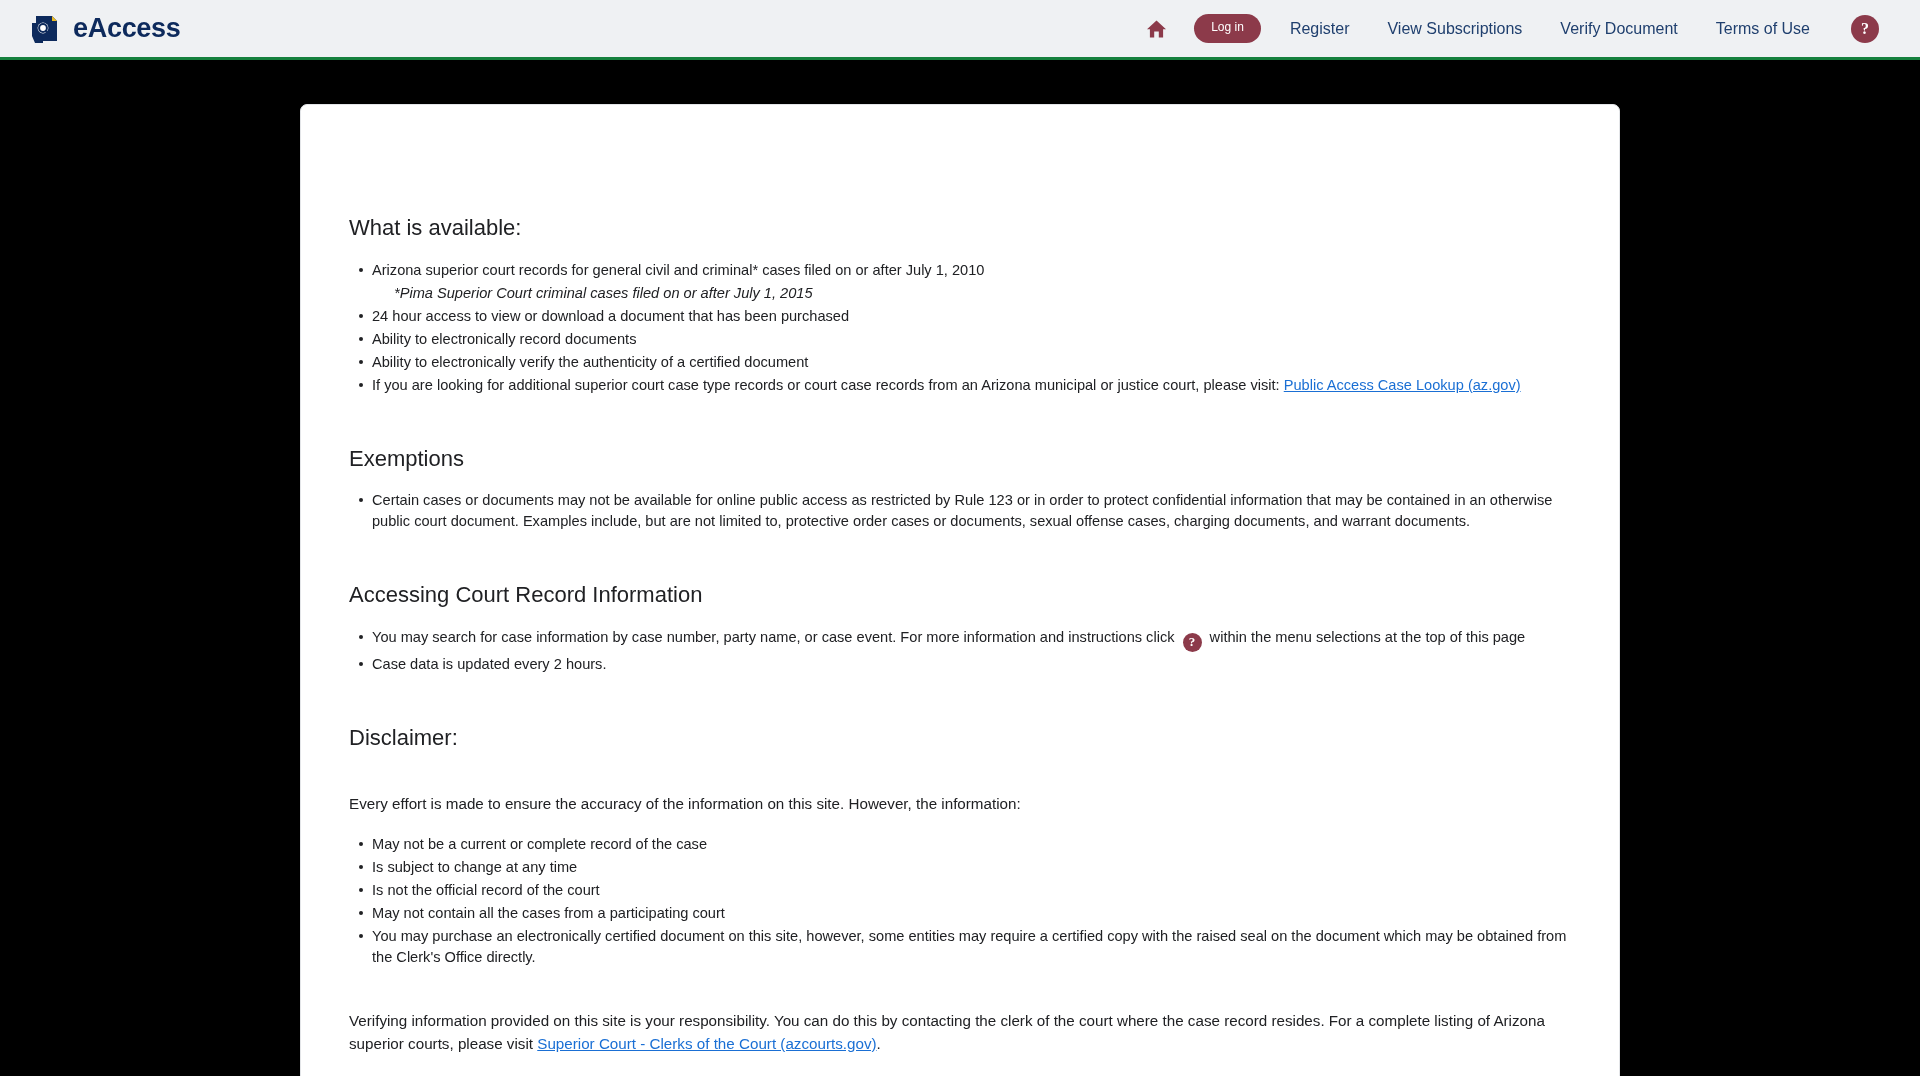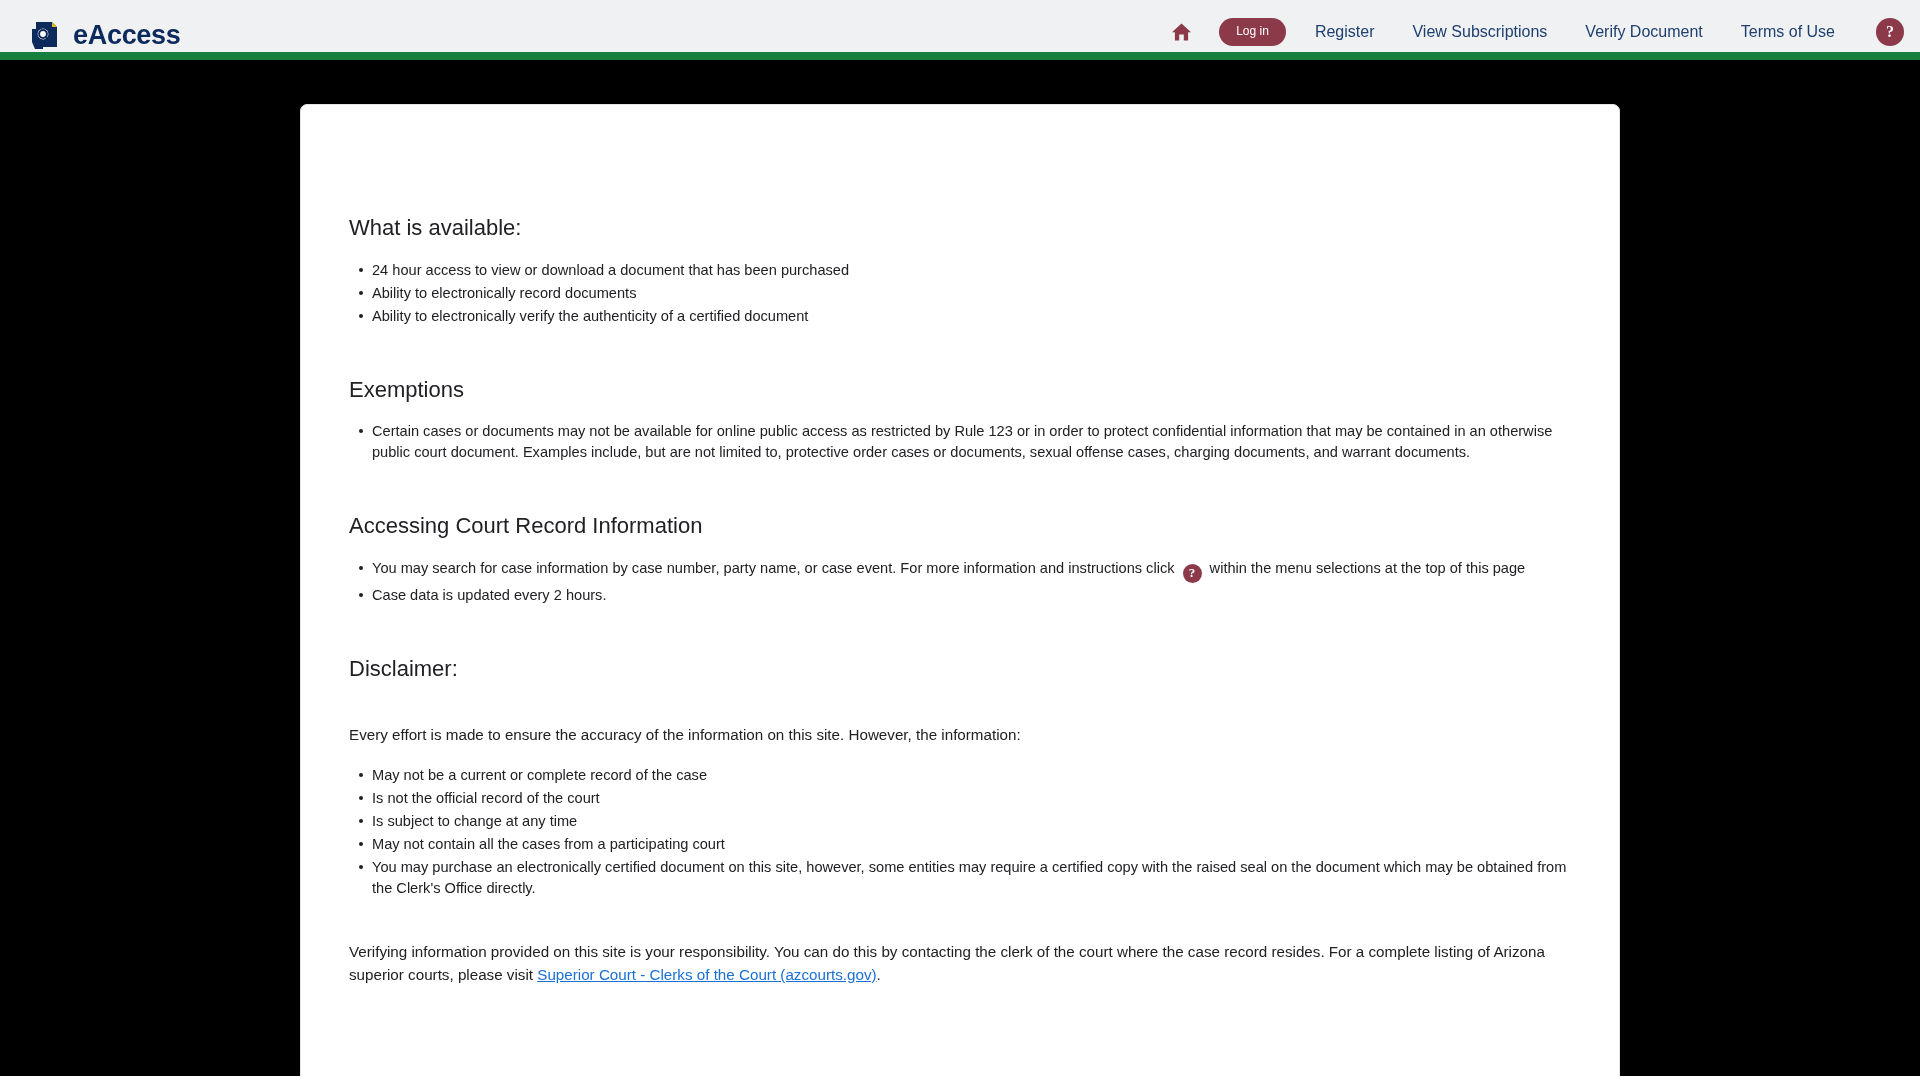--- a/index.html
+++ b/index.html
@@ -8,24 +8,24 @@
     width: 1920px; height: 1080px;
     overflow: hidden;
     background: #ffffff;
     font-family: "Liberation Sans", sans-serif;
   }
 
   
   .header {
     height: 60px;
     background: #eff1f3;
-    border-bottom: 8px solid #15803d;
+    border-bottom: 3px solid #15803d;
     display: flex;
-    align-items: flex-end;
-    padding: 0 16px 0 28px;
+    align-items: center;
+    padding: 0 41px 0 28px;
     position: relative;
   }
   .brand {
     display: flex;
     align-items: center;
     gap: 11px;
     cursor: pointer;
   }
   .brand-mark { width: 34px; height: 34px; display: block; }
   .brand-text {
@@ -202,23 +202,31 @@
 
     <span class="help-btn">?</span>
   </div>
 </div>
 
 <div class="page">
   <div class="card">
 
     <h2 class="section-title first">What is available:</h2>
     <ul class="bullets">
+      <li>
+        <span>Arizona superior court records for general civil and criminal* cases filed on or after July 1, 2010</span>
+        <span class="subnote">*Pima Superior Court criminal cases filed on or after July 1, 2015</span>
+      </li>
       <li>24 hour access to view or download a document that has been purchased</li>
       <li>Ability to electronically record documents</li>
       <li>Ability to electronically verify the authenticity of a certified document</li>
+      <li>
+        <span>If you are looking for additional superior court case type records or court case records from an Arizona municipal or justice court, please visit:</span>
+        <a class="inline-link" href="#">Public Access Case Lookup (az.gov)</a>
+      </li>
     </ul>
 
     <h2 class="section-title">Exemptions</h2>
     <ul class="bullets">
       <li>Certain cases or documents may not be available for online public access as restricted by Rule 123 or in order to protect confidential information that may be contained in an otherwise public court document. Examples include, but are not limited to, protective order cases or documents, sexual offense cases, charging documents, and warrant documents.</li>
     </ul>
 
     <h2 class="section-title">Accessing Court Record Information</h2>
     <ul class="bullets">
       <li>
@@ -228,22 +236,22 @@
       </li>
       <li>Case data is updated every 2 hours.</li>
     </ul>
 
     <h2 class="section-title">Disclaimer:</h2>
     <div class="para-block">
       <p class="para">Every effort is made to ensure the accuracy of the information on this site. However, the information:</p>
     </div>
     <ul class="bullets" style="margin-top:19px;">
       <li>May not be a current or complete record of the case</li>
+      <li>Is subject to change at any time</li>
       <li>Is not the official record of the court</li>
-      <li>Is subject to change at any time</li>
       <li>May not contain all the cases from a participating court</li>
       <li>You may purchase an electronically certified document on this site, however, some entities may require a certified copy with the raised seal on the document which may be obtained from the Clerk's Office directly.</li>
     </ul>
 
     <div class="para-block" style="margin-top:42px;">
       <p class="para">
         <span>Verifying information provided on this site is your responsibility. You can do this by contacting the clerk of the court where the case record resides. For a complete listing of Arizona superior courts, please visit</span>
         <a class="inline-link" href="#">Superior Court - Clerks of the Court (azcourts.gov)</a><span>.</span>
       </p>
     </div>

